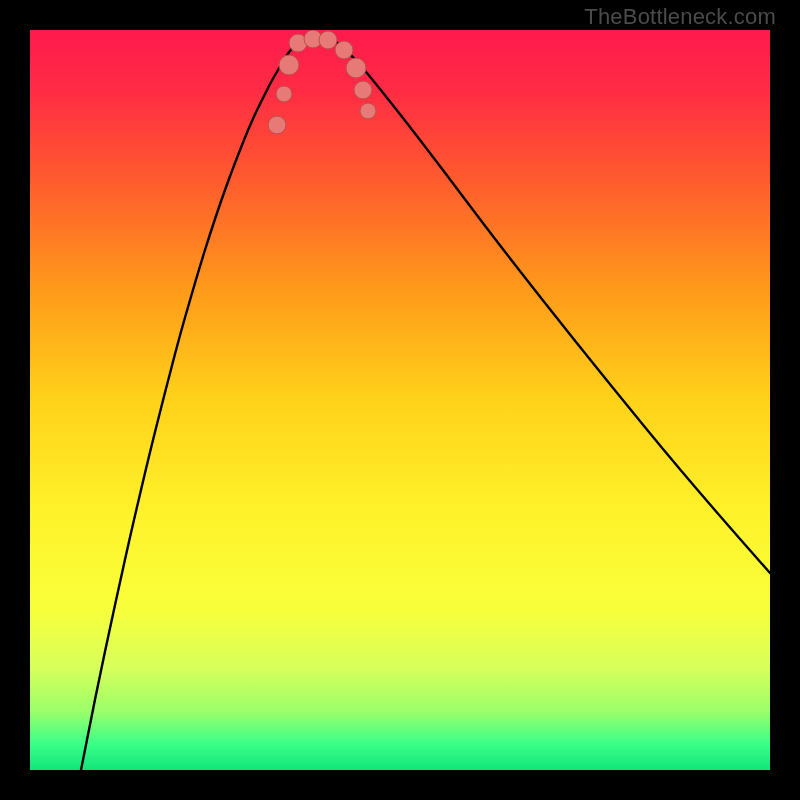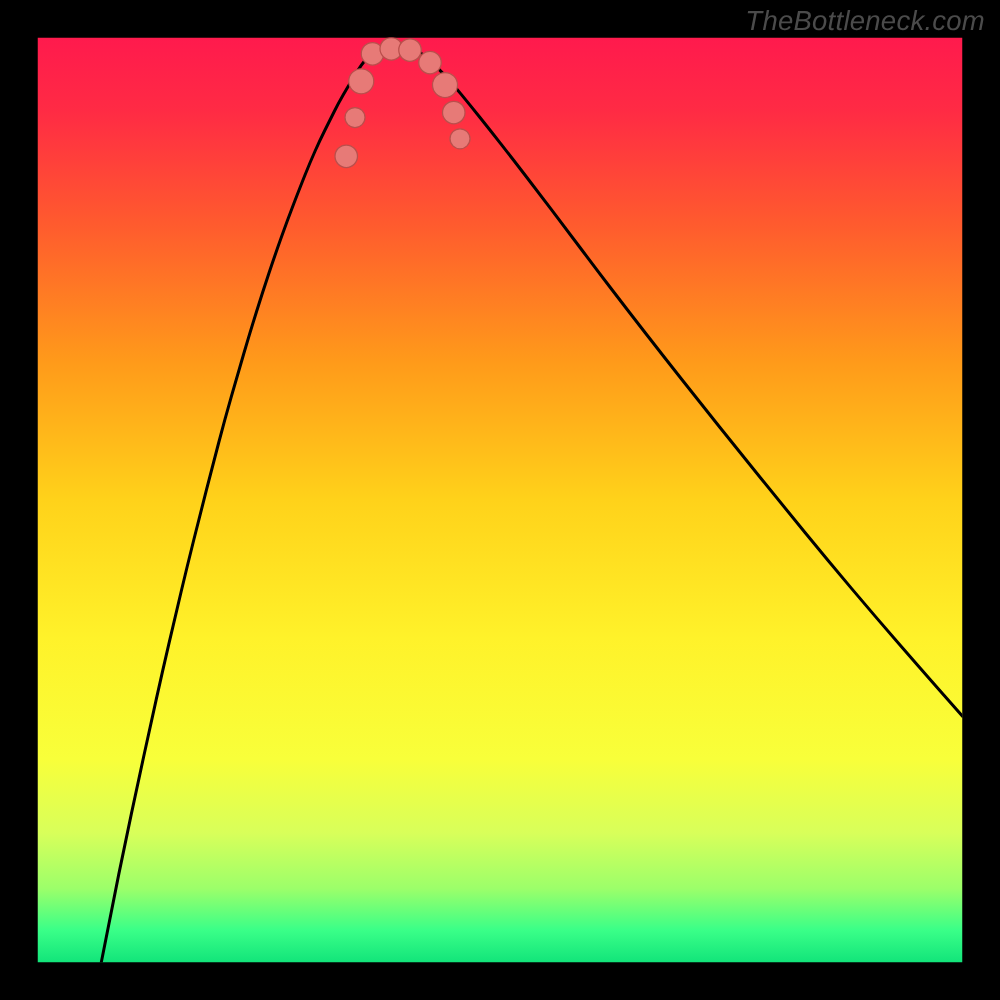--- a/index.html
+++ b/index.html
@@ -22,26 +22,25 @@
   .plot {
     position: absolute;
     left: 30px;
     top: 30px;
     width: 740px;
     height: 740px;
   }
   .watermark {
     position: absolute;
     top: 4px;
-    right: 12px;
+    right: 24px;
     color: #4b4b4b;
     font-size: 22px;
     font-weight: 500;
     letter-spacing: 0.2px;
-    font-style: italic;
   }
   svg { display: block; }
 </style>
 </head>
 <body>
 
 <div class="frame">
   <div class="plot">
     <svg viewBox="0 0 740 740" width="740" height="740">
       <defs>

